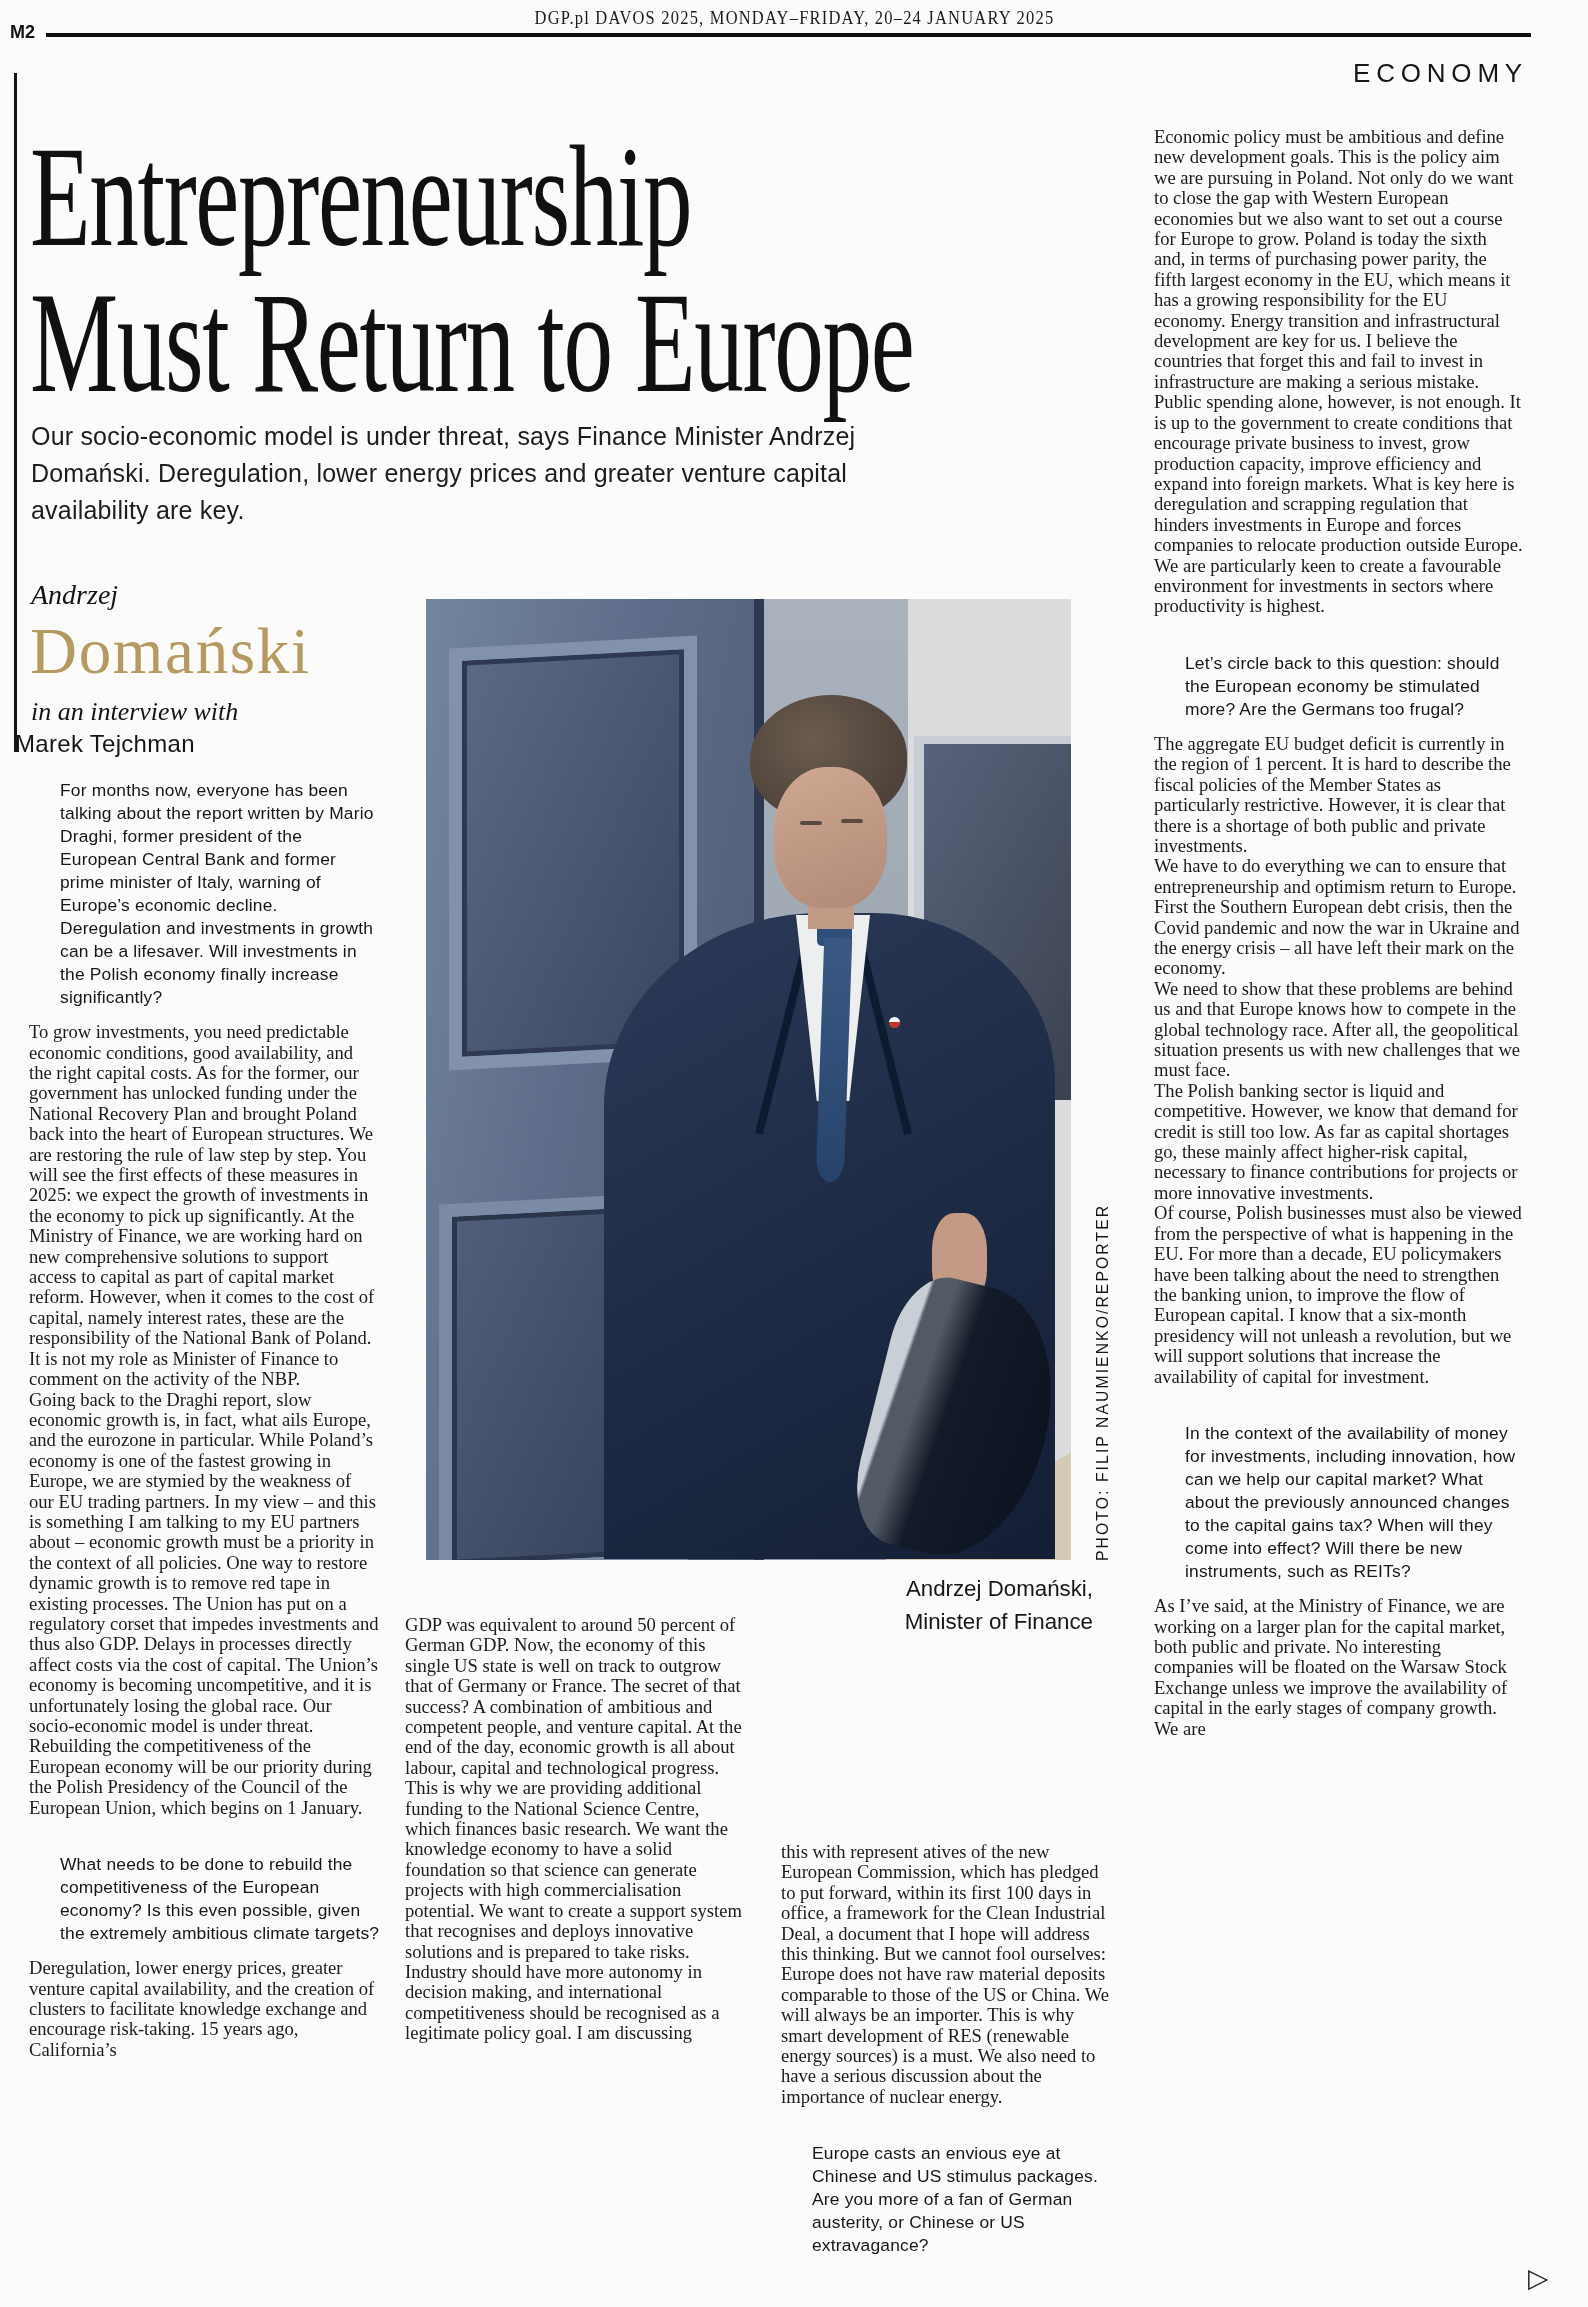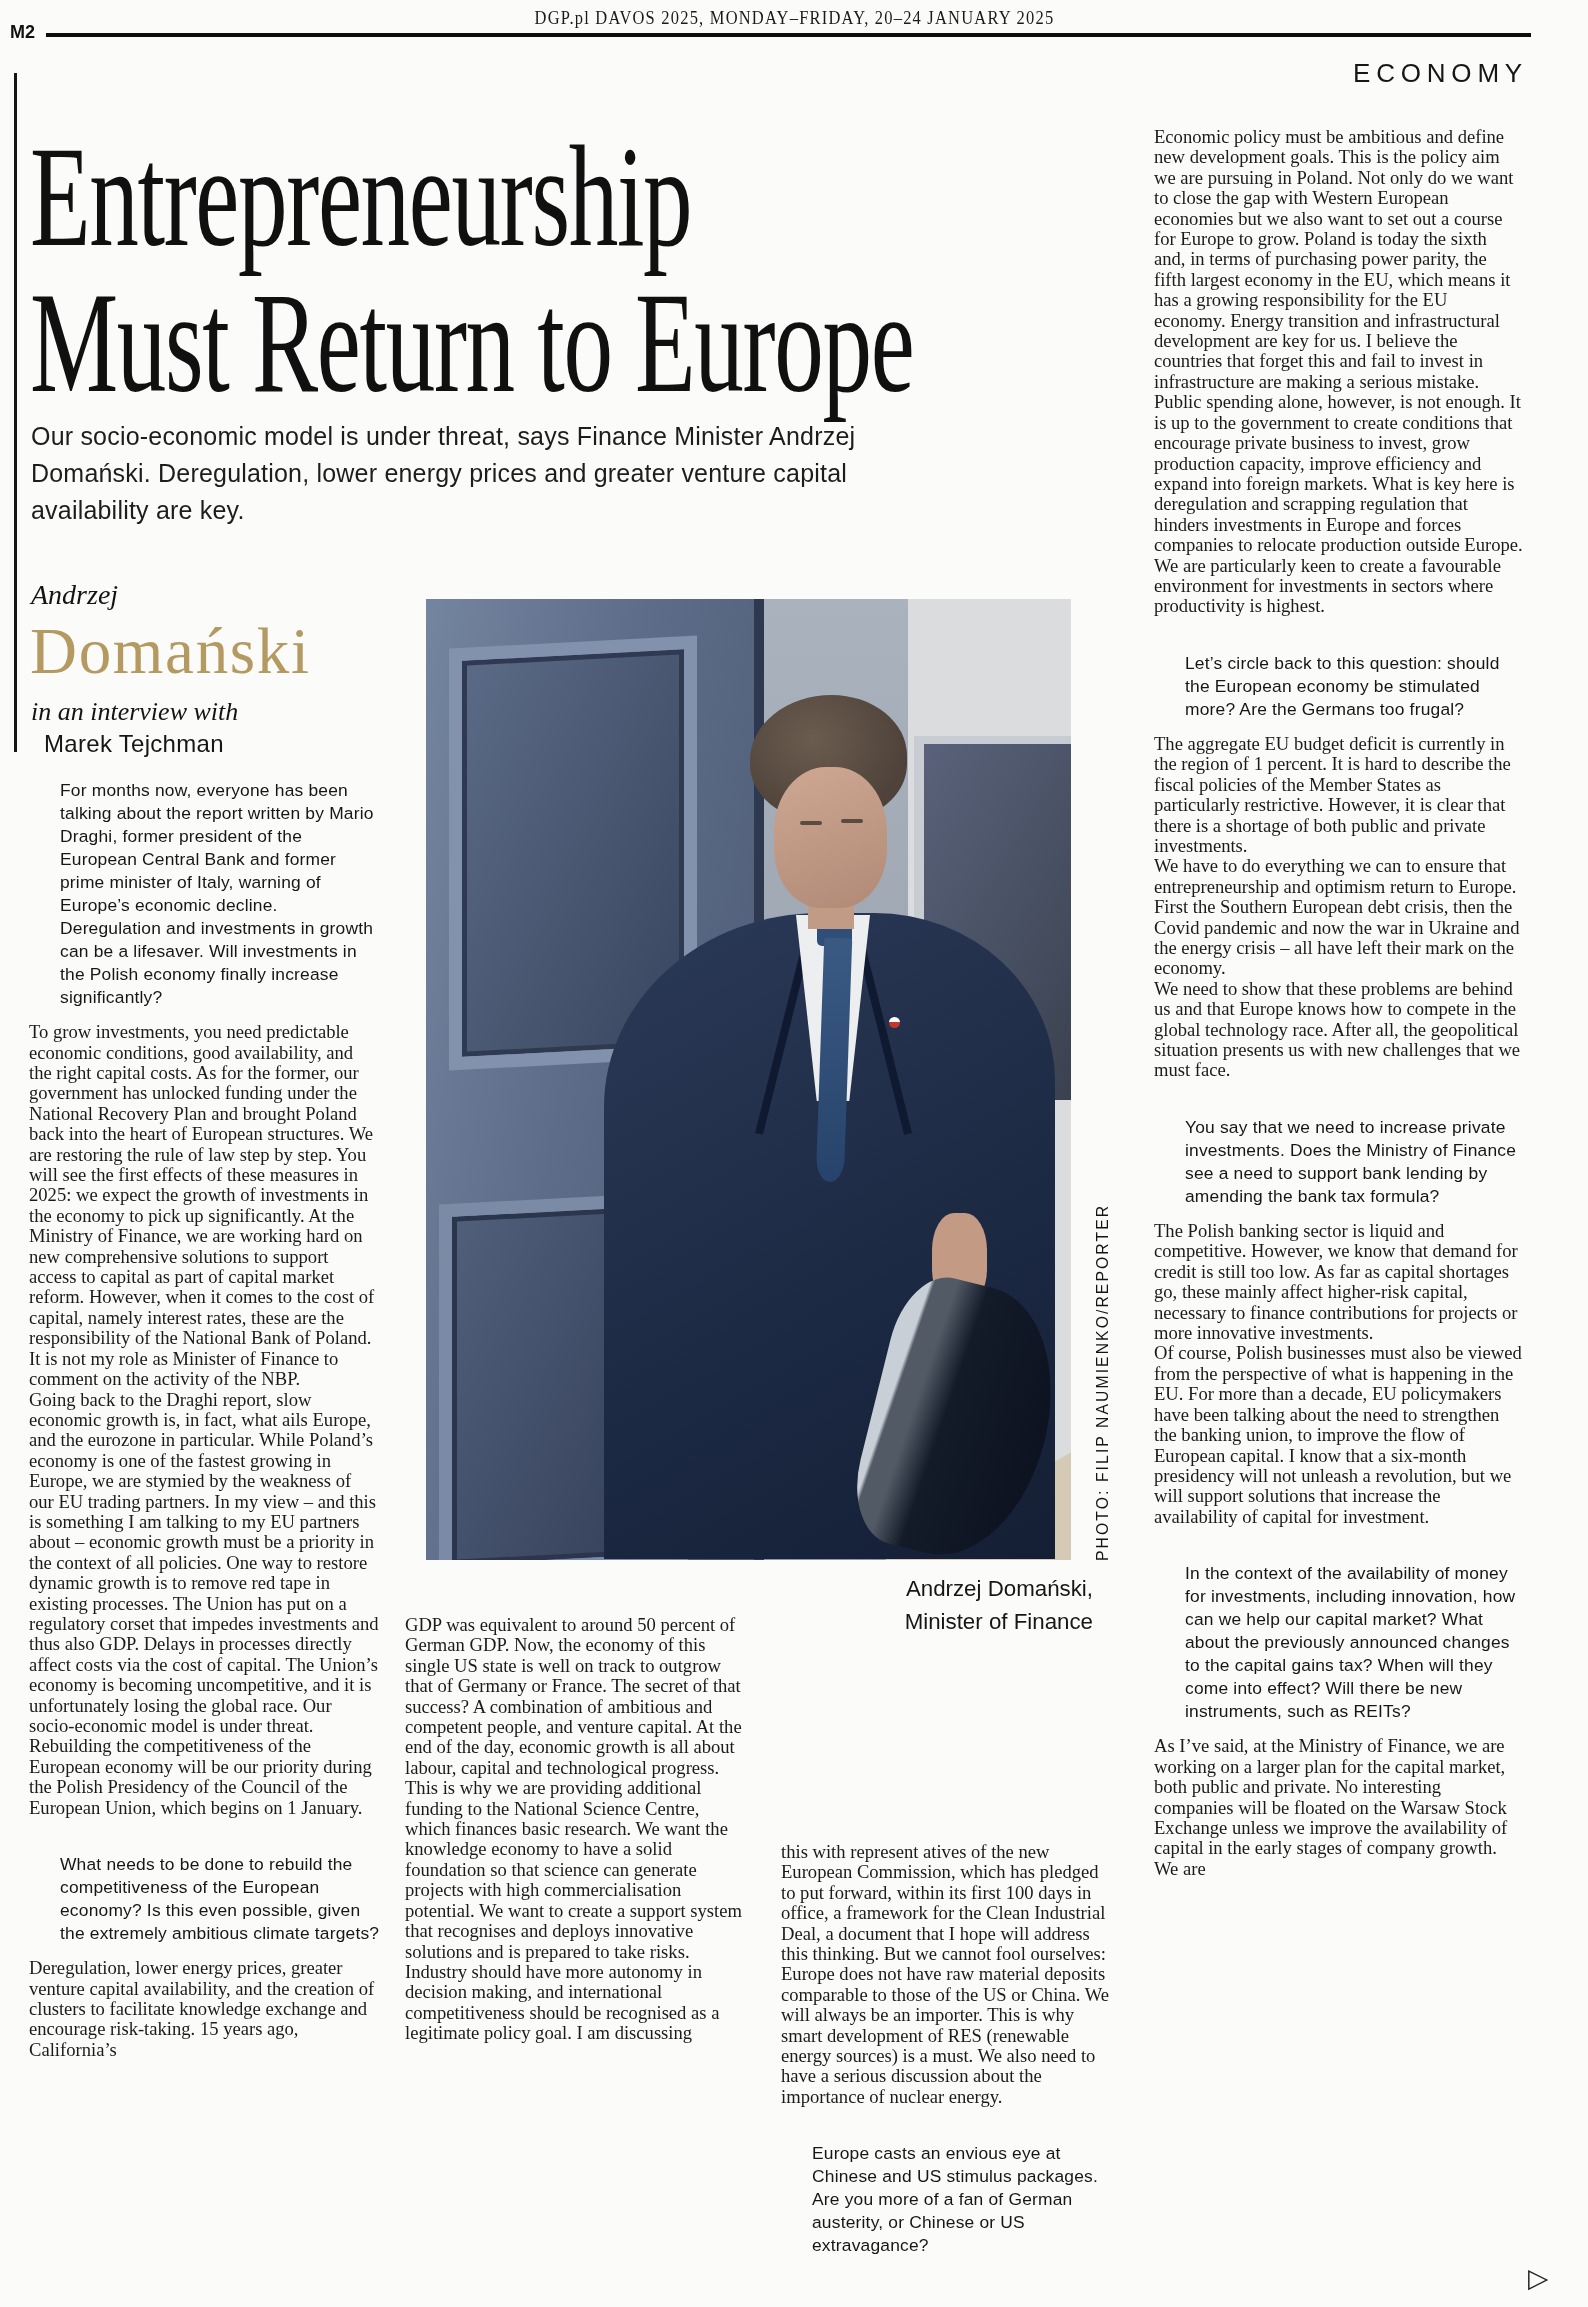--- a/index.html
+++ b/index.html
@@ -40,21 +40,21 @@
     left:31px;top:418px;width:861px;
     font-family:"Liberation Sans",sans-serif;font-size:25px;line-height:37px;
     color:#1d1d1d;letter-spacing:0.2px;
   }
   .by-first{left:31px;top:579px;font-family:"Liberation Serif",serif;
     font-style:italic;font-size:28px;color:#141414;}
   .by-last{left:30px;top:614px;font-family:"Liberation Serif",serif;
     font-size:65px;letter-spacing:1.7px;color:#b49a61;}
   .by-label{left:31px;top:697px;font-family:"Liberation Serif",serif;
     font-style:italic;font-size:26px;color:#141414;}
-  .by-interviewer{left:44px;top:730px;font-family:"Liberation Sans",sans-serif;
+  .by-interviewer{left:15px;top:730px;font-family:"Liberation Sans",sans-serif;
     font-size:24px;font-weight:500;color:#161616;letter-spacing:0.3px;}
 
   
   .col{position:absolute;}
   .col p{margin:0;}
   p.a{
     font-family:"Liberation Serif",serif;font-size:18.6px;line-height:20.4px;
     color:#1b1b1b;
   }
   p.q{
@@ -208,21 +208,20 @@
   <p class="a">this with represent atives of the new European Commission, which has pledged to put forward, within its first 100 days in office, a framework for the Clean Industrial Deal, a document that I hope will address this thinking. But we cannot fool ourselves: Europe does not have raw material deposits comparable to those of the US or China. We will always be an importer. This is why smart development of RES (renewable energy sources) is a must. We also need to have a serious discussion about the importance of nuclear energy.</p>
   <p class="q">Europe casts an envious eye at Chinese and US stimulus packages. Are you more of a fan of German austerity, or Chinese or US extravagance?</p>
 </div>
 
 <div class="col col4">
   <p class="a">Economic policy must be ambitious and define new development goals. This is the policy aim we are pursuing in Poland. Not only do we want to close the gap with Western European economies but we also want to set out a course for Europe to grow. Poland is today the sixth and, in terms of purchasing power parity, the fifth largest economy in the EU, which means it has a growing responsibility for the EU economy. Energy transition and infrastructural development are key for us. I believe the countries that forget this and fail to invest in infrastructure are making a serious mistake. Public spending alone, however, is not enough. It is up to the government to create conditions that encourage private business to invest, grow production capacity, improve efficiency and expand into foreign markets. What is key here is deregulation and scrapping regulation that hinders investments in Europe and forces companies to relocate production outside Europe. We are particularly keen to create a favourable environment for investments in sectors where productivity is highest.</p>
   <p class="q">Let’s circle back to this question: should the European economy be stimulated more? Are the Germans too frugal?</p>
   <p class="a">The aggregate EU budget deficit is currently in the region of 1 percent. It is hard to describe the fiscal policies of the Member States as particularly restrictive. However, it is clear that there is a shortage of both public and private investments.</p>
   <p class="a">We have to do everything we can to ensure that entrepreneurship and optimism return to Europe. First the Southern European debt crisis, then the Covid pandemic and now the war in Ukraine and the energy crisis – all have left their mark on the economy.</p>
   <p class="a">We need to show that these problems are behind us and that Europe knows how to compete in the global technology race. After all, the geopolitical situation presents us with new challenges that we must face.</p>
-  <p class="q">You say that we need to increase private investments. Does the Ministry of Finance see a need to support bank lending by amending the bank tax formula?</p>
   <p class="a">The Polish banking sector is liquid and competitive. However, we know that demand for credit is still too low. As far as capital shortages go, these mainly affect higher-risk capital, necessary to finance contributions for projects or more innovative investments.</p>
   <p class="a">Of course, Polish businesses must also be viewed from the perspective of what is happening in the EU. For more than a decade, EU policymakers have been talking about the need to strengthen the banking union, to improve the flow of European capital. I know that a six-month presidency will not unleash a revolution, but we will support solutions that increase the availability of capital for investment.</p>
   <p class="q">In the context of the availability of money for investments, including innovation, how can we help our capital market? What about the previously announced changes to the capital gains tax? When will they come into effect? Will there be new instruments, such as REITs?</p>
   <p class="a">As I’ve said, at the Ministry of Finance, we are working on a larger plan for the capital market, both public and private. No interesting companies will be floated on the Warsaw Stock Exchange unless we improve the availability of capital in the early stages of company growth. We are</p>
 </div>
 
 <div class="abs continuation">▷</div>
 
 
 </body></html>

